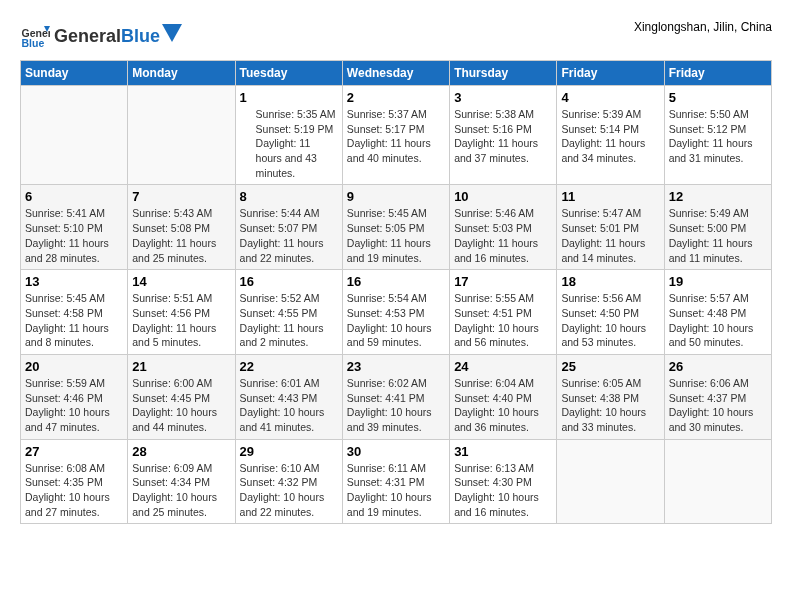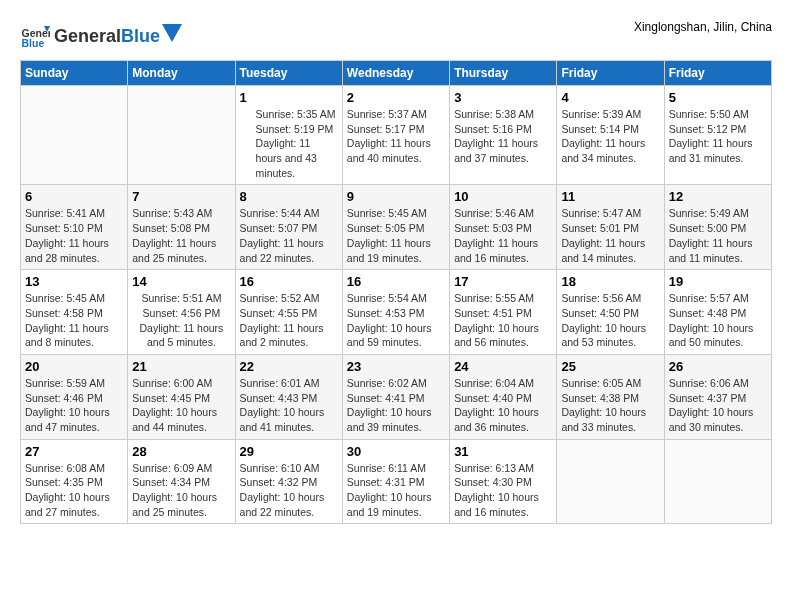--- a/index.html
+++ b/index.html
@@ -198,21 +198,21 @@
       </tr>
       <tr style="background: #bef264;">
         <td>
           <span class="day-number">13</span>
           <div class="day-info" style="white-space: pre-line;">Sunrise: 5:45 AM
 Sunset: 4:58 PM
 Daylight: 11 hours and 8 minutes.</div>
         </td>
         <td>
           <span class="day-number">14</span>
-          <div class="day-info" style="white-space: pre-line; text-align: center;">Sunrise: 5:51 AM
+          <div class="day-info" style="white-space: pre-line;">Sunrise: 5:51 AM
 Sunset: 4:56 PM
 Daylight: 11 hours and 5 minutes.</div>
         </td>
         <td>
           <span class="day-number">16</span>
           <div class="day-info" style="white-space: pre-line;">Sunrise: 5:52 AM
 Sunset: 4:55 PM
 Daylight: 11 hours and 2 minutes.</div>
         </td>
         <td>

